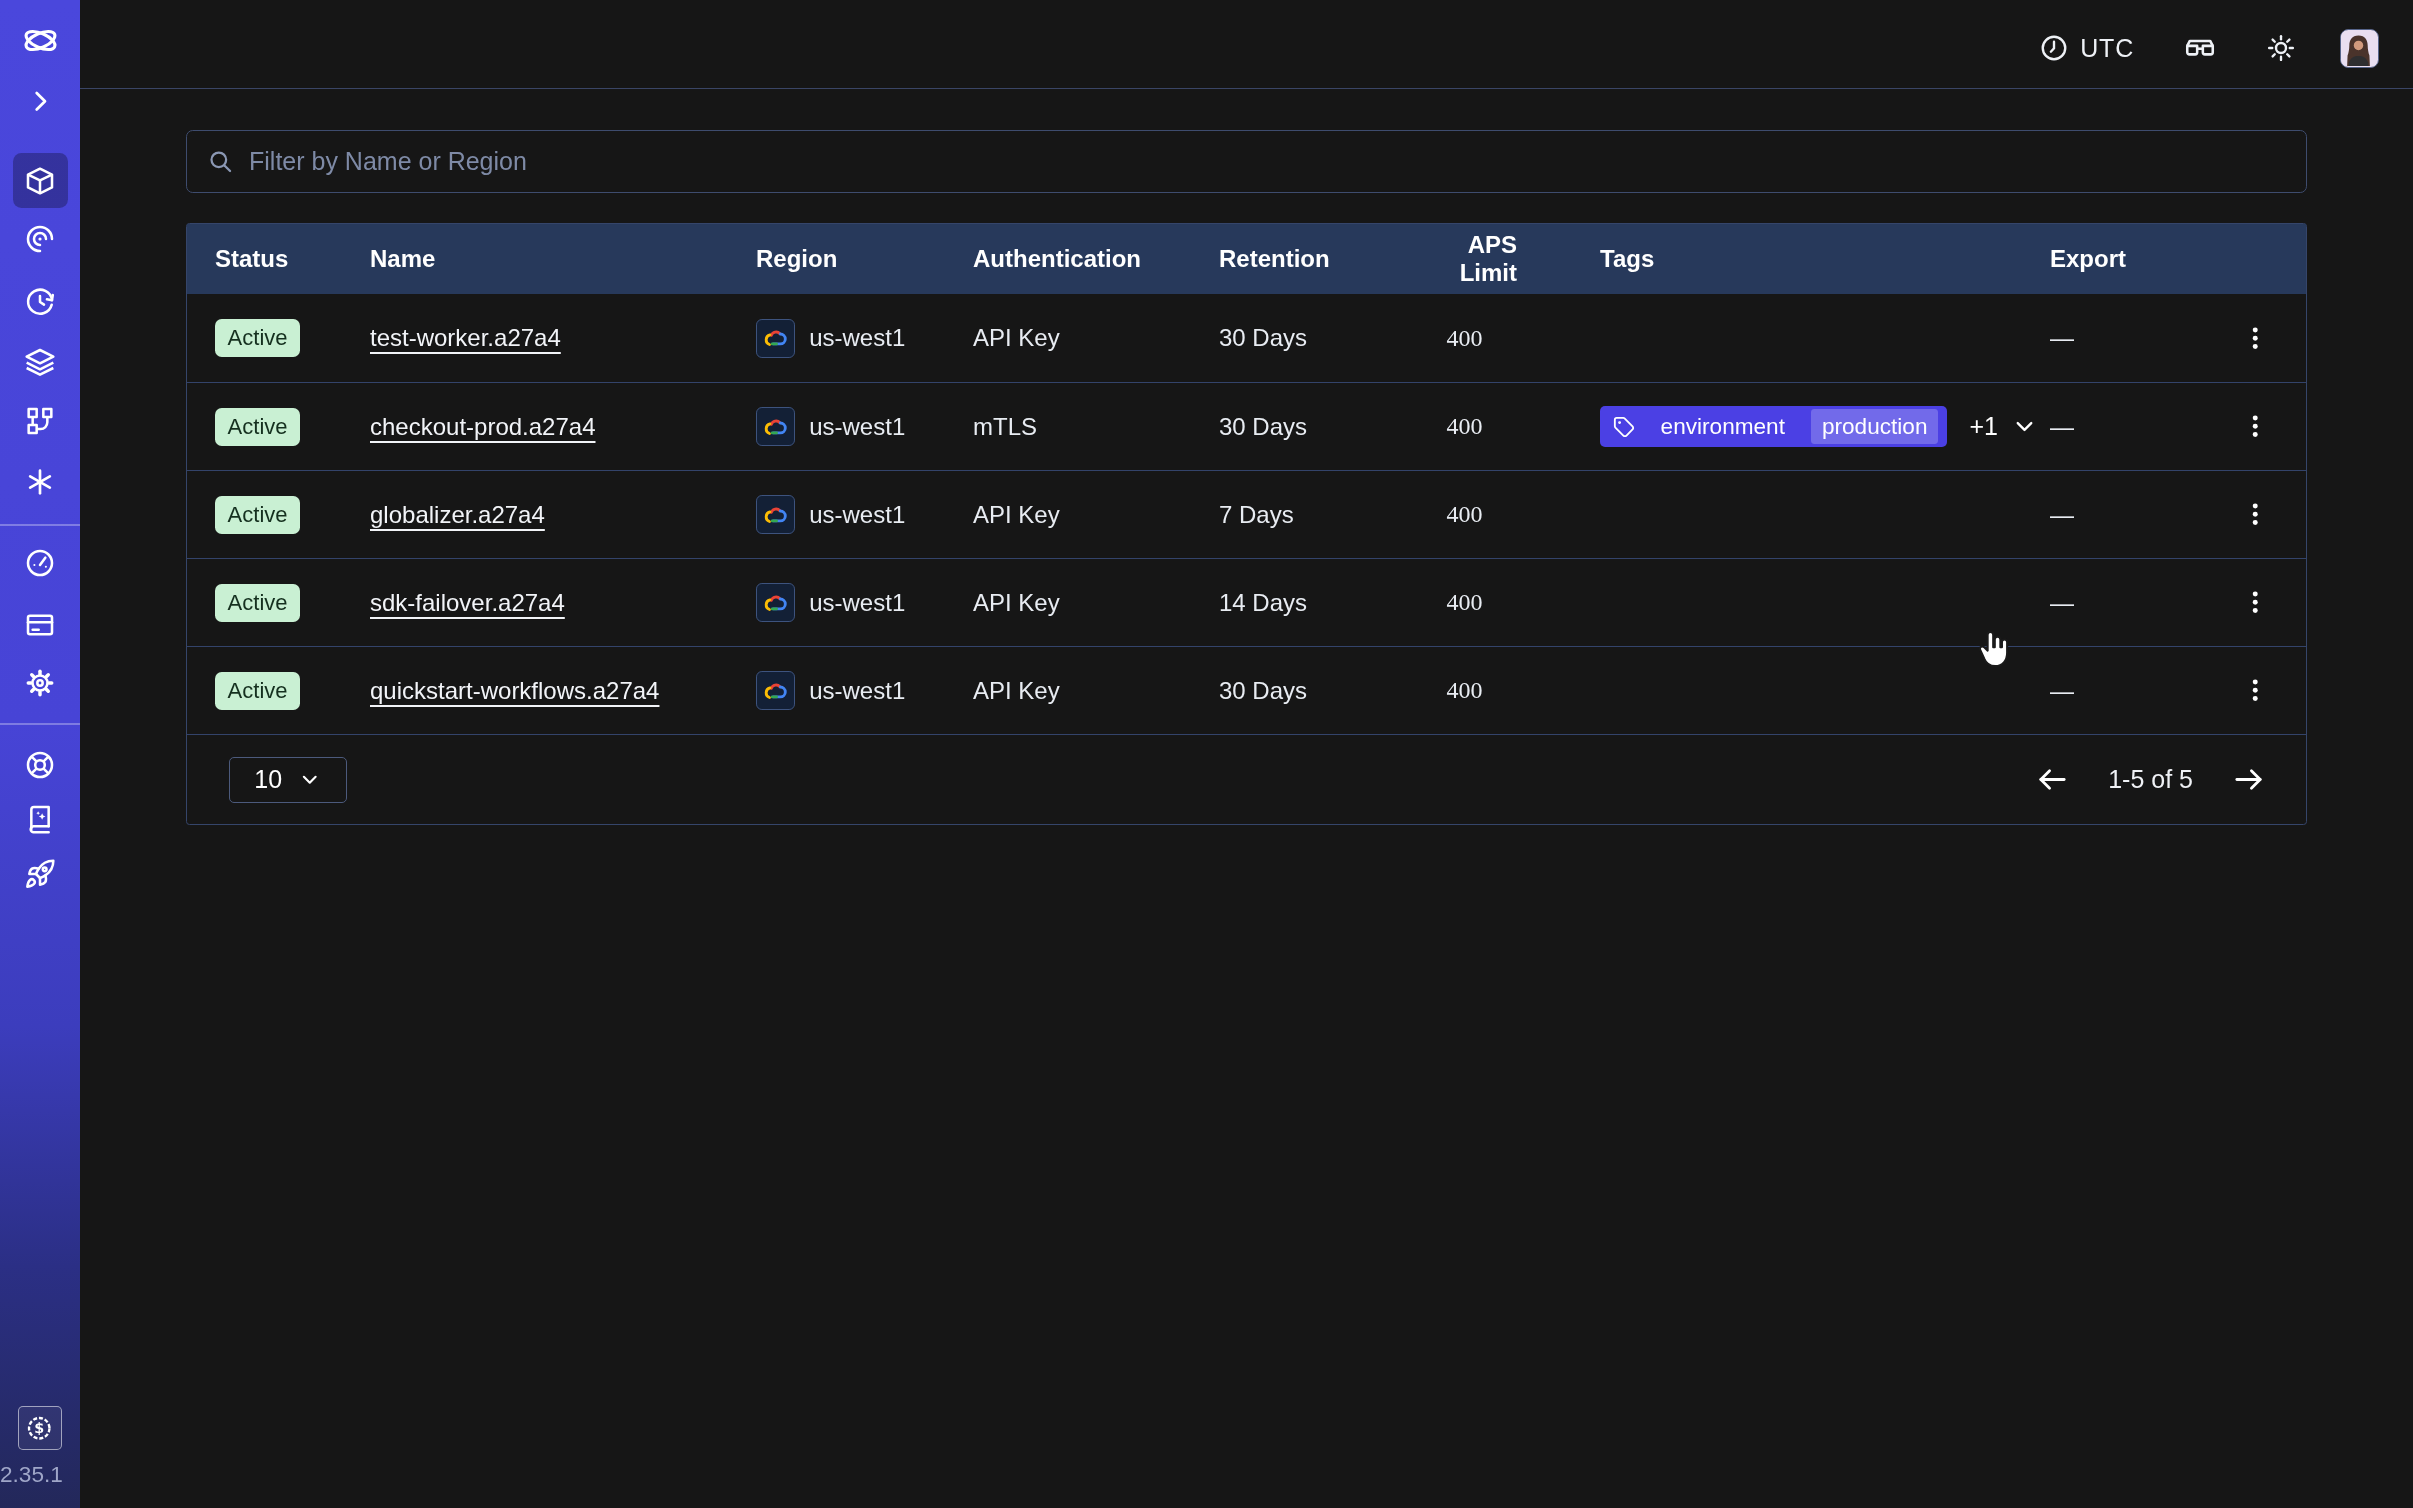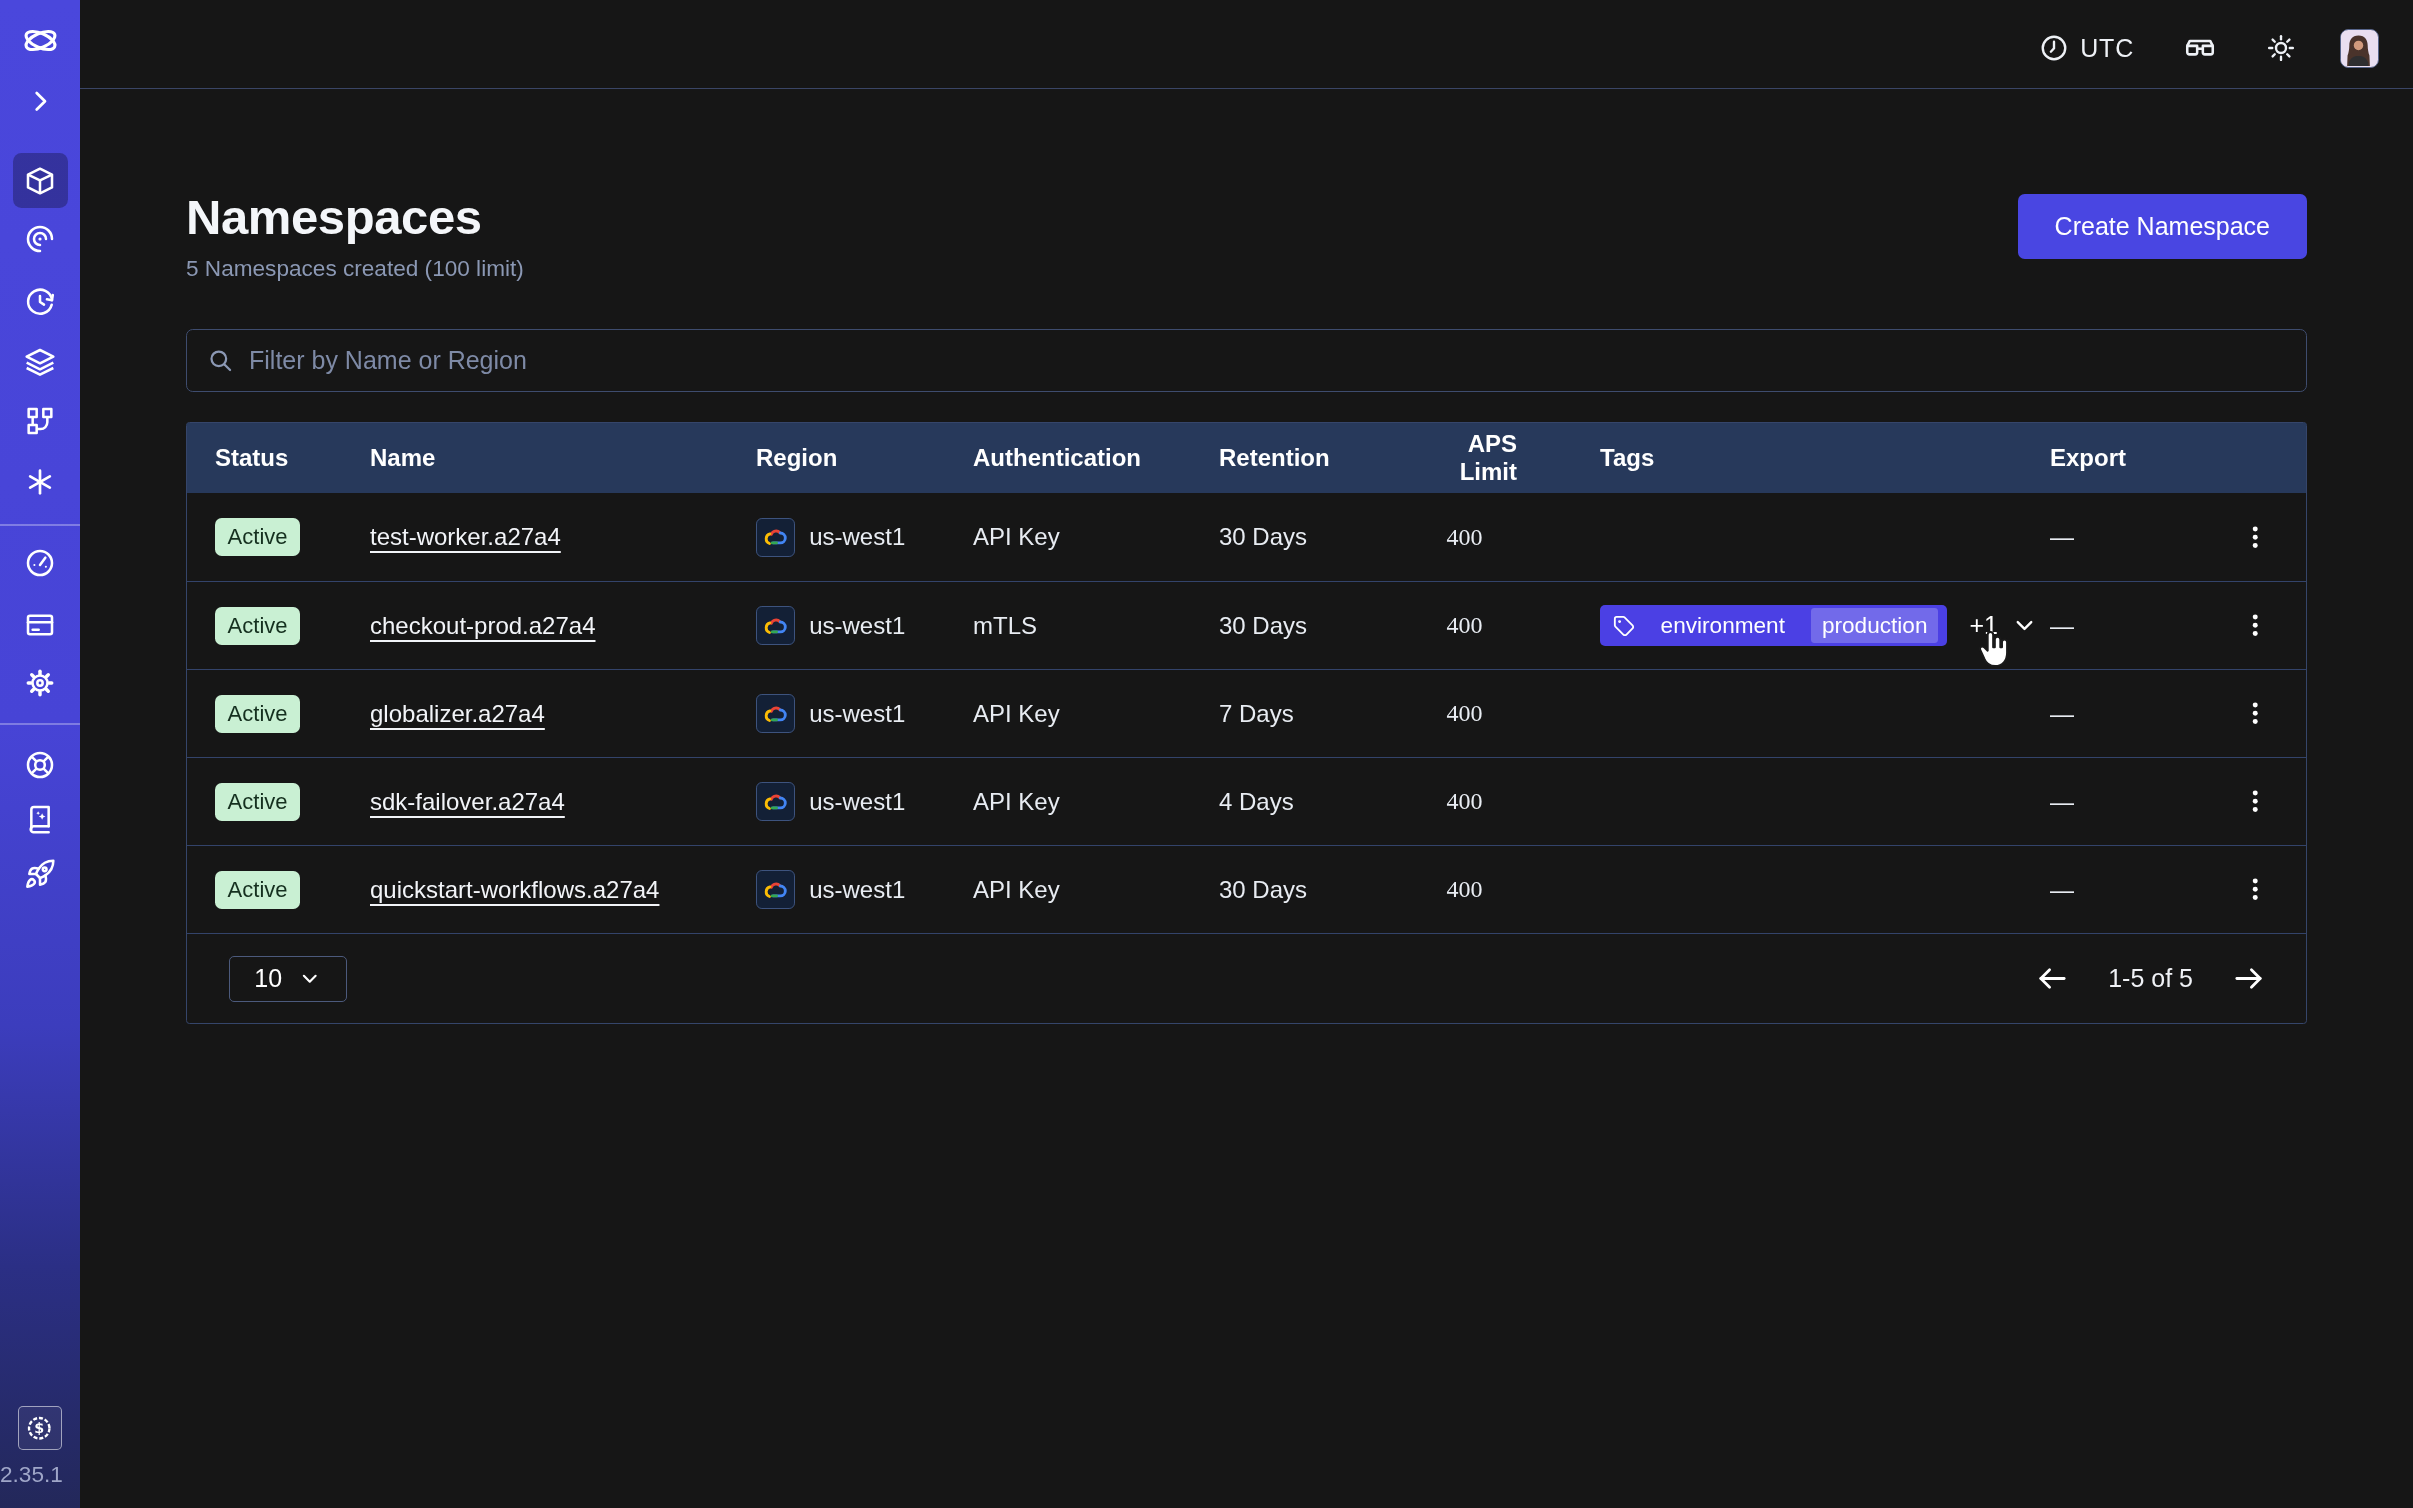--- a/index.html
+++ b/index.html
@@ -322,27 +322,20 @@
       <path d="M20 5c7.5 0 10.5 5.5 10.5 11.5 0 4 .8 8.5 2 11.5l.5 12H7l.5-12c1.2-3 2-7.5 2-11.5C9.5 10.5 12.5 5 20 5z" fill="#4a332b"></path>
       <circle cx="20" cy="16.5" r="5.4" fill="#d19a7d"></circle>
       <path d="M9 36c2-5.5 6-7.5 11-7.5s9 2 11 7.5v4H9z" fill="#2e2e30"></path>
     </svg>
   </button>
 </header>
 
 <main class="main">
   <div class="content">
 
-    <div class="page-head">
-      <div>
-        <h1 class="page-title">Namespaces</h1>
-        <div class="page-sub">5 Namespaces created (100 limit)</div>
-      </div>
-      <button class="btn-primary">Create Namespace</button>
-    </div>
 
     <div class="filter">
       <span>
         <svg width="27" height="27" viewBox="0 0 24 24" fill="none" stroke="#8b98b4" stroke-width="2" stroke-linecap="round">
             <circle cx="10.5" cy="10.5" r="6.5"></circle>
             <path d="m15.5 15.5 5 5"></path>
           </svg>
       </span>
       <input type="text" placeholder="Filter by Name or Region" style="">
     </div>
@@ -471,21 +464,21 @@
             <svg width="26" height="26" viewBox="0 0 24 24" fill="none" stroke-width="2.6" stroke-linecap="round">
               <path d="M7.6 9.6A4.8 4.8 0 0 1 15.6 8" stroke="#EA4335"></path>
               <path d="M6.4 9.2a4.6 4.6 0 0 0-.4 8.8" stroke="#FBBC05"></path>
               <path d="M16 8.3a4.6 4.6 0 0 1 0 9.2H9.5" stroke="#4285F4"></path>
               <path d="M8.5 17.5h4" stroke="#34A853"></path>
             </svg>
           </span>
           <span>us-west1</span>
         </div>
         <div>API Key</div>
-        <div>4 Days</div>
+        <div>14 Days</div>
         <div class="cell-aps">400</div>
         <div class="cell-tags"></div>
         <div>—</div>
         <button class="kebab">
           <svg width="28.5" height="28.5" viewBox="0 0 24 24" fill="#fff">
               <circle cx="12" cy="5" r="2.1"></circle>
               <circle cx="12" cy="12" r="2.1"></circle>
               <circle cx="12" cy="19" r="2.1"></circle>
             </svg>
         </button>

